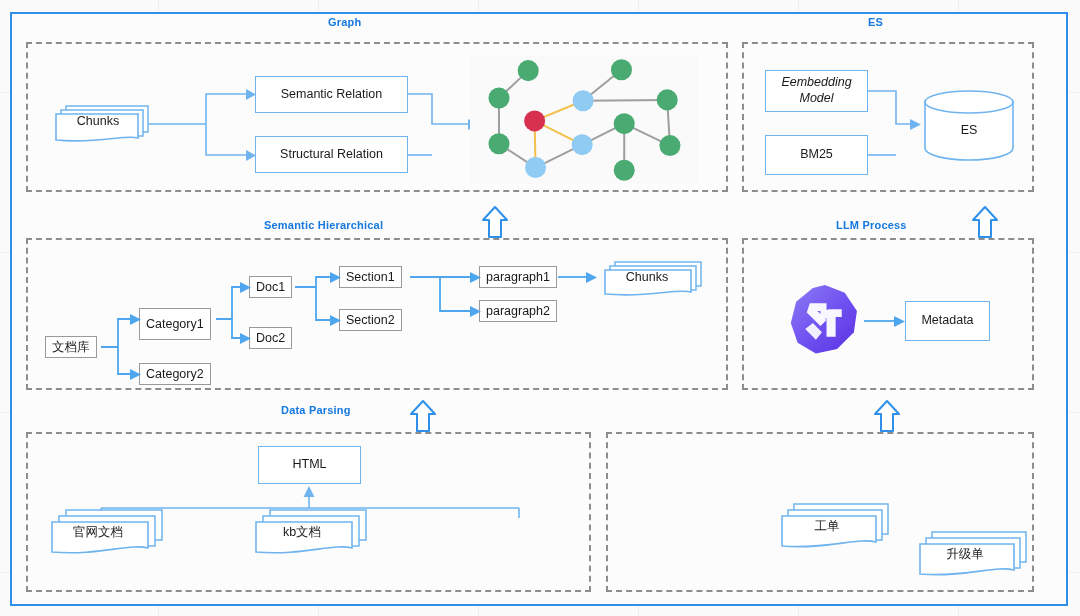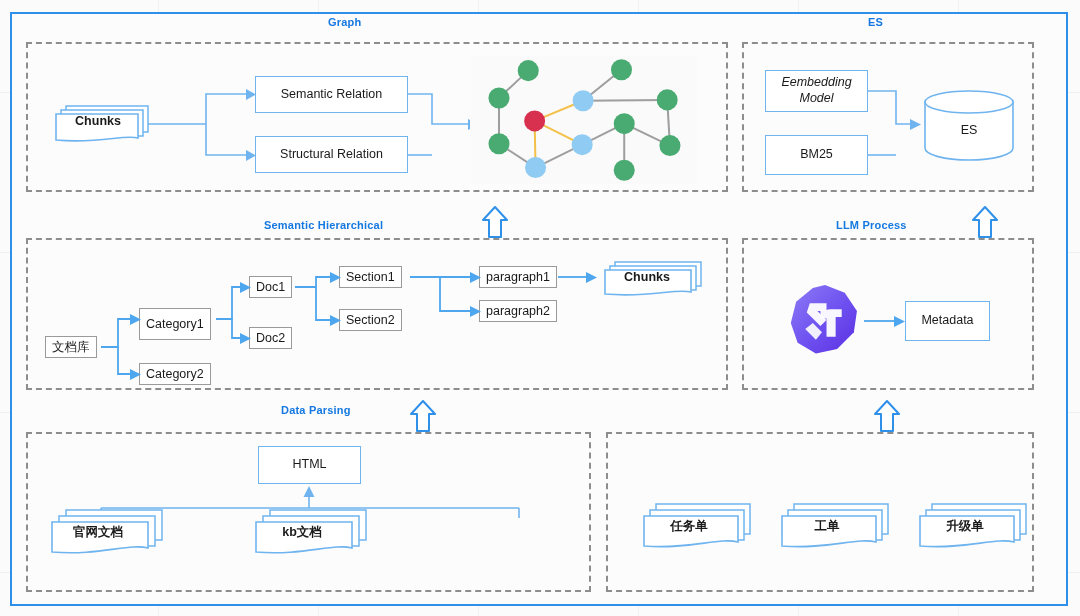--- a/index.html
+++ b/index.html
@@ -29,21 +29,21 @@
   .node{position:absolute;box-sizing:border-box;background:#ffffff;
     border:1.5px solid #6fb4ef;display:flex;align-items:center;justify-content:center;
     text-align:center;font-size:12.5px;color:#1a1a1a;line-height:1.25;}
 
   
   .tnode{position:absolute;box-sizing:border-box;background:#ffffff;
     border:1.2px solid #9a9a9a;display:flex;align-items:center;justify-content:center;
     text-align:center;font-size:12.5px;color:#1a1a1a;padding:2px 6px;white-space:nowrap;}
 
   
-  .docstack{position:absolute;font-weight:bold;}
+  .docstack{position:absolute;}
   .docstack .lbl{position:absolute;left:0;top:0;width:100%;height:100%;
     display:flex;align-items:center;justify-content:center;font-size:12.5px;color:#1a1a1a;
     pointer-events:none;}
 
   
   .ovl{position:absolute;left:0;top:0;pointer-events:none;}
 
   
   .cyl{position:absolute;}
   .cyl .cyl-txt{position:absolute;left:0;width:100%;text-align:center;font-size:12.5px;color:#1a1a1a;}
@@ -272,39 +272,31 @@
   <div class="docstack" style="left:252px;top:506px;width:118px;height:52px;">
     <svg width="118" height="52" viewBox="0 0 118 52">
       <path d="M18 4 H114 V34 H18 Z" fill="#fff" stroke="#6fb4ef" stroke-width="1.5"></path>
       <path d="M11 10 H107 V40 H11 Z" fill="#fff" stroke="#6fb4ef" stroke-width="1.5"></path>
       <path d="M4 16 H100 V42 C82 37 50 50 4 46 Z" fill="#fff" stroke="#6fb4ef" stroke-width="1.6"></path>
     </svg>
     <span class="lbl" style="left:-9px;top:0px;">kb文档</span>
   </div>
 
 
-  <div class="docstack" style="left:640px;top:500px;width:114px;height:52px;">
-    <svg width="114" height="52" viewBox="0 0 114 52">
-      <path d="M16 4 H110 V34 H16 Z" fill="#fff" stroke="#6fb4ef" stroke-width="1.5"></path>
-      <path d="M10 10 H104 V40 H10 Z" fill="#fff" stroke="#6fb4ef" stroke-width="1.5"></path>
-      <path d="M4 16 H98 V42 C80 37 48 50 4 46 Z" fill="#fff" stroke="#6fb4ef" stroke-width="1.6"></path>
-    </svg>
-    <span class="lbl" style="left:-8px;top:0px;">任务单</span>
-  </div>
 
   <div class="docstack" style="left:778px;top:500px;width:114px;height:52px;">
     <svg width="114" height="52" viewBox="0 0 114 52">
       <path d="M16 4 H110 V34 H16 Z" fill="#fff" stroke="#6fb4ef" stroke-width="1.5"></path>
       <path d="M10 10 H104 V40 H10 Z" fill="#fff" stroke="#6fb4ef" stroke-width="1.5"></path>
       <path d="M4 16 H98 V42 C80 37 48 50 4 46 Z" fill="#fff" stroke="#6fb4ef" stroke-width="1.6"></path>
     </svg>
     <span class="lbl" style="left:-8px;top:0px;">工单</span>
   </div>
 
-  <div class="docstack" style="left:916px;top:500px;width:114px;height:52px;">
+  <div class="docstack" style="left:916px;top:528px;width:114px;height:52px;">
     <svg width="114" height="52" viewBox="0 0 114 52">
       <path d="M16 4 H110 V34 H16 Z" fill="#fff" stroke="#6fb4ef" stroke-width="1.5"></path>
       <path d="M10 10 H104 V40 H10 Z" fill="#fff" stroke="#6fb4ef" stroke-width="1.5"></path>
       <path d="M4 16 H98 V42 C80 37 48 50 4 46 Z" fill="#fff" stroke="#6fb4ef" stroke-width="1.6"></path>
     </svg>
     <span class="lbl" style="left:-8px;top:0px;">升级单</span>
   </div>
 
 </div>
 

